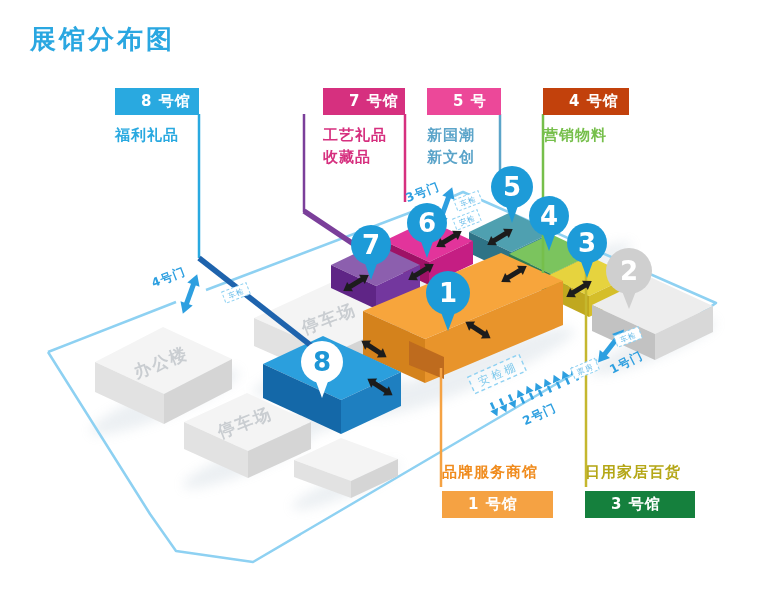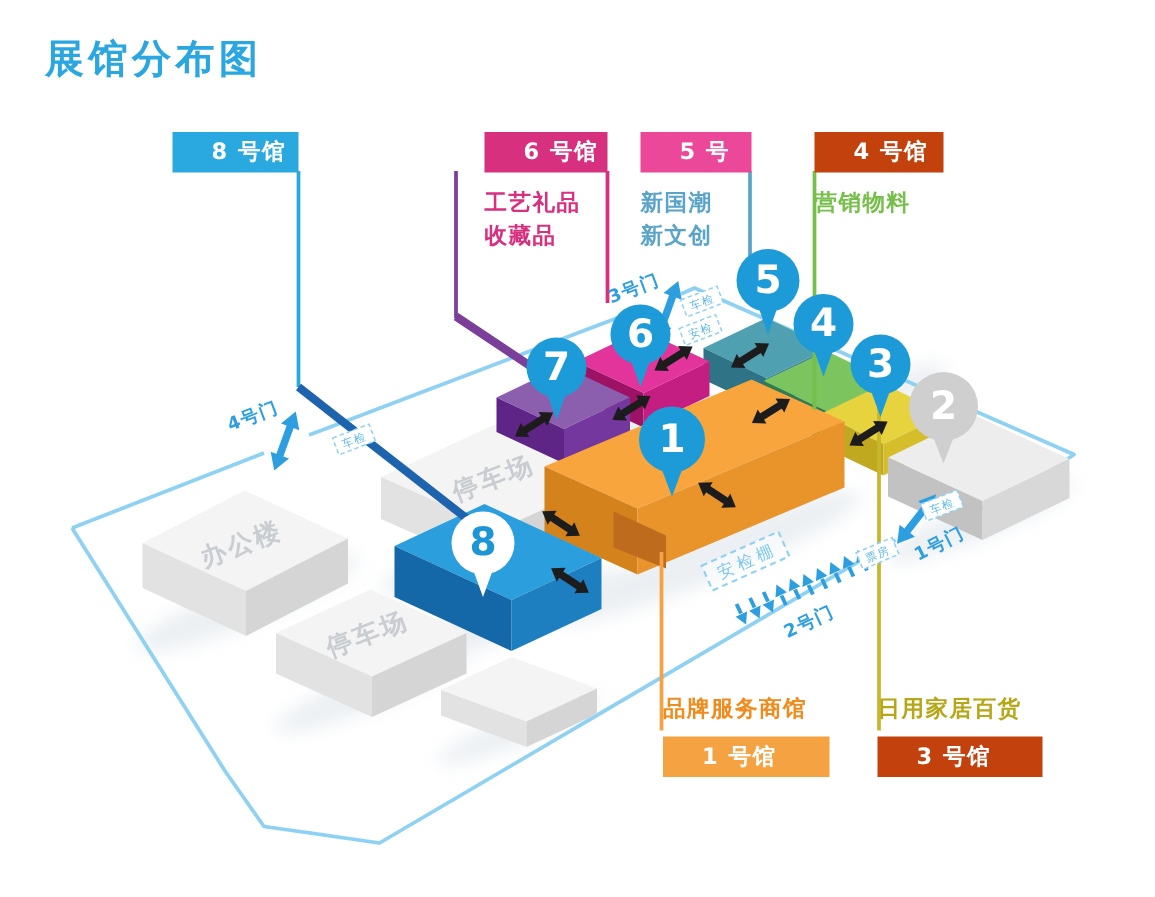--- a/index.html
+++ b/index.html
@@ -6,21 +6,21 @@
   #stage{position:relative;width:770px;height:598px;background:#ffffff;overflow:hidden;
          font-family:"DejaVu Sans","Liberation Sans",sans-serif;}
   #map-svg{position:absolute;left:0;top:0;}
   .page-title{position:absolute;left:30px;top:22px;font-size:26px;font-weight:bold;
               color:#2AA7E1;letter-spacing:3px;text-align:right;}
   .lg-item{position:absolute;top:88px;}
   .lg-head{height:27px;line-height:27px;color:#fff;font-weight:bold;font-size:15px;
            padding-left:26px;letter-spacing:1px;box-sizing:border-box;}
   .lg-desc{margin-top:9px;font-weight:bold;font-size:15px;line-height:22px;letter-spacing:1px;}
   .bg8{background:#29A9E0}.bg7{background:#7B3F9A}.bg6{background:#D6307F}
-  .bg5{background:#ec4899}.bg4{background:#c2410c}.bg1{background:#F5A243}.bg3{background:#c2410c}
+  .bg5{background:#ec4899}.bg4{background:#c2410c}.bg1{background:#F5A243}.bg3{background:#15803d}
   .tx8{color:#29A9E0}.tx7{color:#7B3F9A}.tx6{color:#D6307F}
   .tx5{color:#5BA4C9}.tx4{color:#76BF4B}.tx1{color:#F08C1E}.tx3{color:#B5A717}
   .lg-bottom{position:absolute;top:461px;}
   .lg-bottom .lg-desc{margin:0 0 8px 0;}
   .lg-bottom .lg-head{margin-top:0;}
   text{font-family:"DejaVu Sans","Liberation Sans",sans-serif;}
   .bld-label{fill:#C9CDD1;font-size:17px;font-weight:bold;letter-spacing:2px;}
   .gate-label{fill:#2D9FE0;font-size:12px;font-weight:bold;letter-spacing:1px;}
   .chk-text{fill:#5FB8E8;font-size:7.5px;letter-spacing:1px;}
   .shed-text{fill:#7FC9EC;font-size:11px;letter-spacing:3px;}
@@ -255,23 +255,26 @@
         <circle cx="322" cy="362" r="21" fill="#ffffff"></circle>
         <text class="pin-num" x="322" y="362" text-anchor="middle" dominant-baseline="central" style="fill:#1D96D6">8</text>
       </g>
     </g>
   </svg>
 
   <div class="page-title">展馆分布图</div>
 
   <div class="lg-item" style="left:115px;width:84px">
     <div class="lg-head bg8">8 号馆</div>
+    <div class="lg-desc tx8">
+        <div>福利礼品</div>
+      </div>
   </div>
   <div class="lg-item" style="left:323px;width:82px">
-    <div class="lg-head bg6">6 号馆</div>
+    <div class="lg-head bg6">7 号馆</div>
     <div class="lg-desc tx6">
       <div>工艺礼品</div>
       <div>收藏品</div>
     </div>
   </div>
   <div class="lg-item" style="left:427px;width:74px">
     <div class="lg-head bg5">5 号馆</div>
     <div class="lg-desc tx5">
       <div>新国潮</div>
       <div>新文创</div>

